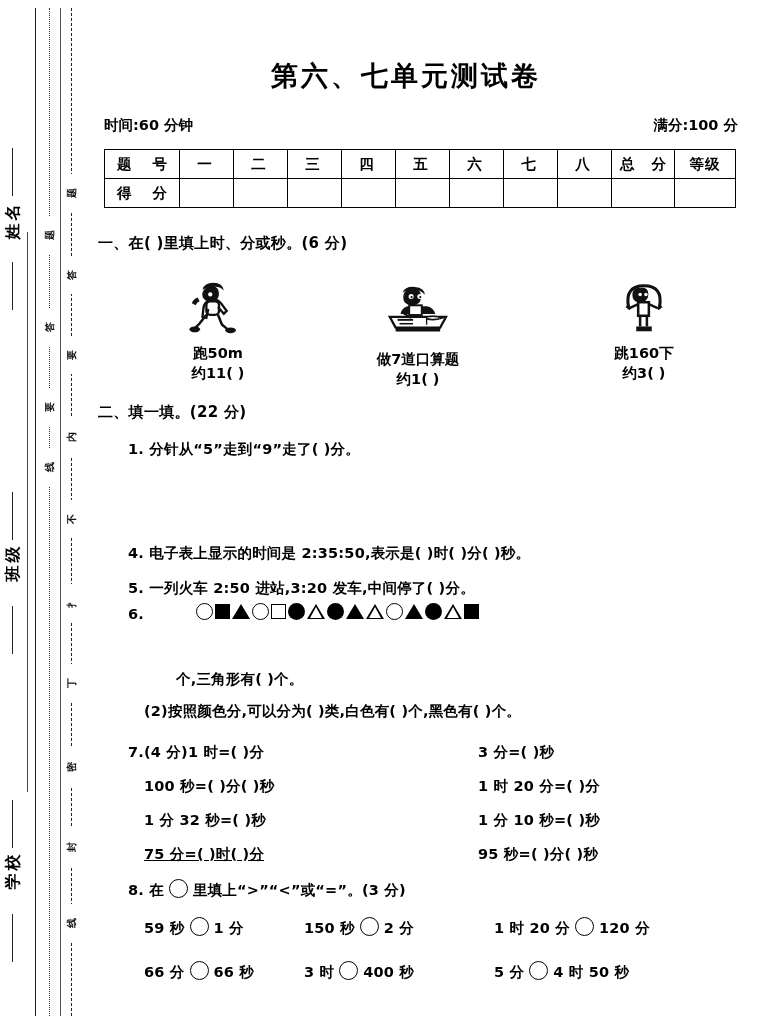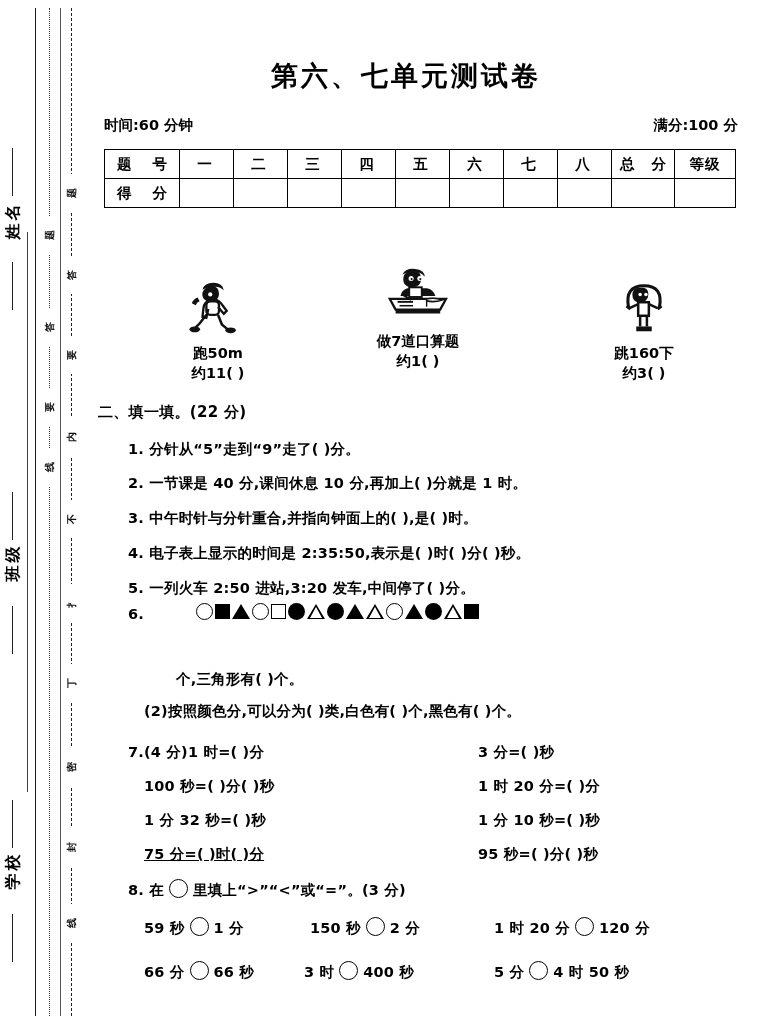--- a/index.html
+++ b/index.html
@@ -297,40 +297,41 @@
       <td></td>
       <td></td>
       <td></td>
       <td></td>
       <td class="wide"></td>
       <td class="grade"></td>
     </tr>
   </tbody>
     </table>
 
+  <div class="sec-head" style="left:12px; top:234px;">一、在(      )里填上时、分或秒。(6 分)</div>
 
   <div class="pic-block" style="left:52px; top:278px; width:160px;">
     <svg class="pic-art" viewBox="0 0 64 64">
       <path d="M26 8 q-8 1 -10 7 q-1 5 3 8 q4 3 9 1 q5 -2 5 -8 q0 -7 -7 -8z" fill="#111"></path>
       <path d="M16 12 q2 -7 11 -7 q10 0 11 8 q-3 -4 -9 -4 q-8 0 -13 3z" fill="#111"></path>
       <circle cx="24" cy="17" r="2.2" fill="#fff"></circle>
       <path d="M29 22 q4 1 6 4 l6 8 l-3 3 l-6 -7" fill="none" stroke="#111" stroke-width="2.4"></path>
       <path d="M24 23 q-6 1 -7 8 l-1 9 l4 1 l2 -9" fill="none" stroke="#111" stroke-width="2.4"></path>
       <rect x="20" y="24" width="13" height="14" rx="4" fill="none" stroke="#111" stroke-width="2.4"></rect>
       <path d="M20 38 l-7 9 l-5 5" fill="none" stroke="#111" stroke-width="2.6"></path>
       <path d="M32 38 l4 10 l6 5" fill="none" stroke="#111" stroke-width="2.6"></path>
       <ellipse cx="8" cy="53" rx="5.5" ry="3" fill="#111"></ellipse>
       <ellipse cx="45" cy="54" rx="5.5" ry="3" fill="#111"></ellipse>
       <path d="M11 20 q-5 2 -6 6 l4 2 q1 -3 4 -4z" fill="#111"></path>
     </svg>
     <div>跑50m</div>
     <div>约11(    )</div>
   </div>
 
-  <div class="pic-block" style="left:232px; top:266px; width:200px;">
+  <div class="pic-block" style="left:232px; top:284px; width:200px;">
     <svg class="pic-art" viewBox="0 0 70 64">
       <path d="M30 4 q-9 1 -10 8 q-1 6 4 9 q5 3 10 0 q5 -3 4 -10 q-1 -7 -8 -7z" fill="#111"></path>
       <circle cx="28" cy="13" r="2.6" fill="#fff"></circle>
       <circle cx="37" cy="13" r="2.6" fill="#fff"></circle>
       <circle cx="28.5" cy="13.5" r="1.1" fill="#111"></circle>
       <circle cx="37.5" cy="13.5" r="1.1" fill="#111"></circle>
       <path d="M19 9 q3 -7 13 -6 q10 1 10 8 q-4 -5 -11 -5 q-8 0 -12 3z" fill="#111"></path>
       <path d="M24 23 q-6 2 -7 8 l18 0 l18 0 q-2 -7 -9 -8z" fill="#111"></path>
       <rect x="26" y="22" width="13" height="10" fill="#fff" stroke="#111" stroke-width="2"></rect>
       <path d="M6 34 l58 0 l-6 11 l-46 0z" fill="#fff" stroke="#111" stroke-width="2.4"></path>
@@ -360,22 +361,20 @@
       <path d="M14 29 l4 3" stroke="#111" stroke-width="3.2"></path>
       <path d="M50 29 l-4 3" stroke="#111" stroke-width="3.2"></path>
     </svg>
     <div>跳160下</div>
     <div>约3(    )</div>
   </div>
 
   <div class="sec-head" style="left:12px; top:403px;">二、填一填。(22 分)</div>
 
   <div class="qline" style="left:42px; top:440px;">1. 分针从“5”走到“9”走了(      )分。</div>
-  <div class="qline" style="left:42px; top:474px;">2. 一节课是 40 分,课间休息 10 分,再加上(      )分就是 1 时。</div>
-  <div class="qline" style="left:42px; top:509px;">3. 中午时针与分针重合,并指向钟面上的(      ),是(      )时。</div>
   <div class="qline" style="left:42px; top:544px;">4. 电子表上显示的时间是 2:35:50,表示是(      )时(      )分(      )秒。</div>
   <div class="qline" style="left:42px; top:579px;">5. 一列火车 2:50 进站,3:20 发车,中间停了(      )分。</div>
 
   <div class="qline" style="left:42px; top:606px;">6.</div>
   <div id="shape-row">
       <span class="shape sh-circle-w"></span>
       <span class="shape sh-square-b"></span>
       <span class="shape sh-tri-b"></span>
       <span class="shape sh-circle-w"></span>
       <span class="shape sh-square-w"></span>
@@ -404,21 +403,21 @@
   <div class="qline" style="left:392px; top:811px;">1 分 10 秒=(      )秒</div>
   <div class="qline" style="left:392px; top:845px;">95 秒=(      )分(      )秒</div>
 
   <div class="qline" style="left:42px; top:879px;">
     <span>8. 在</span><span class="ans-circle"></span><span>里填上“&gt;”“&lt;”或“=”。(3 分)</span>
   </div>
 
   <div class="qline" style="left:58px; top:917px;text-align:center;">
     <span>59 秒</span><span class="ans-circle"></span><span>1 分</span>
   </div>
-  <div class="qline" style="left:224px; top:917px;">
+  <div class="qline" style="left:218px; top:917px;">
     <span>150 秒</span><span class="ans-circle"></span><span>2 分</span>
   </div>
   <div class="qline" style="left:408px; top:917px;">
     <span>1 时 20 分</span><span class="ans-circle"></span><span>120 分</span>
   </div>
 
   <div class="qline" style="left:58px; top:961px;">
     <span>66 分</span><span class="ans-circle"></span><span>66 秒</span>
   </div>
   <div class="qline" style="left:218px; top:961px;">

